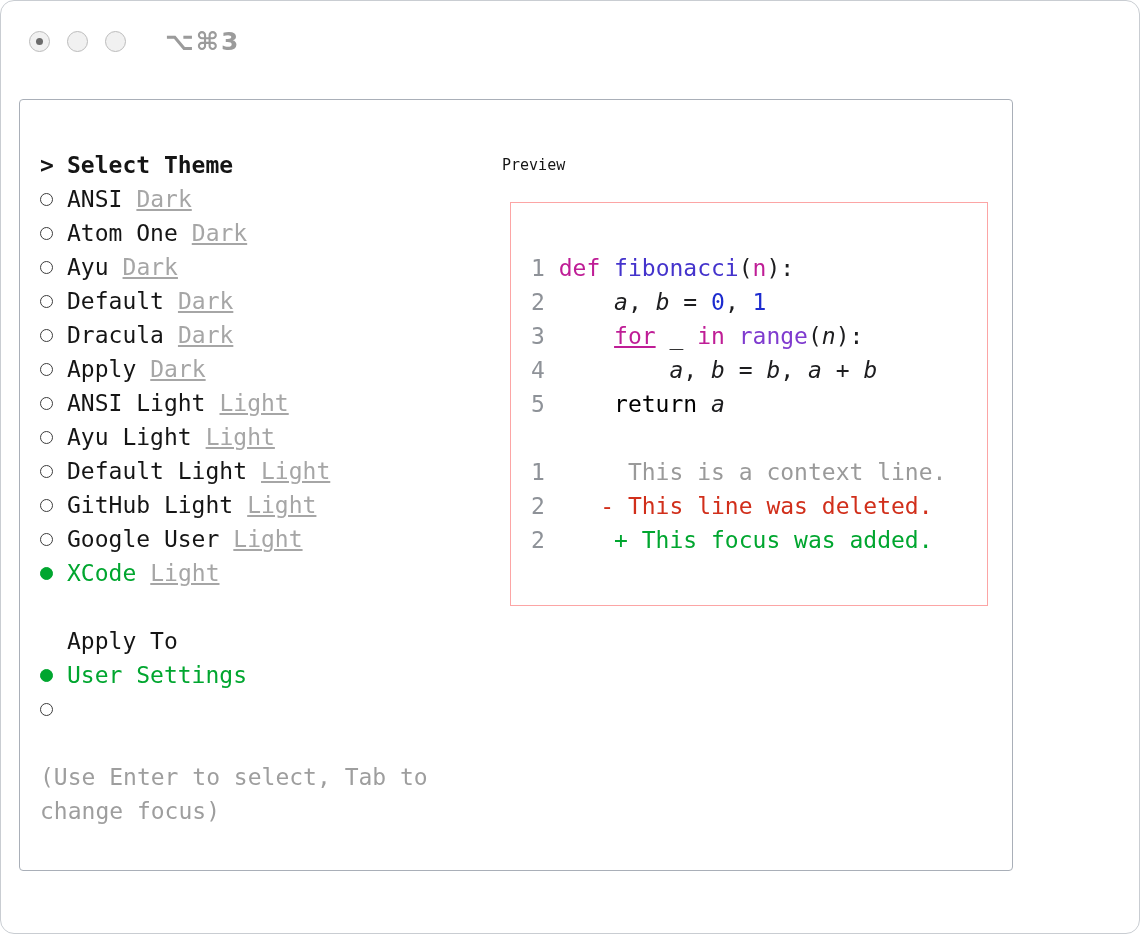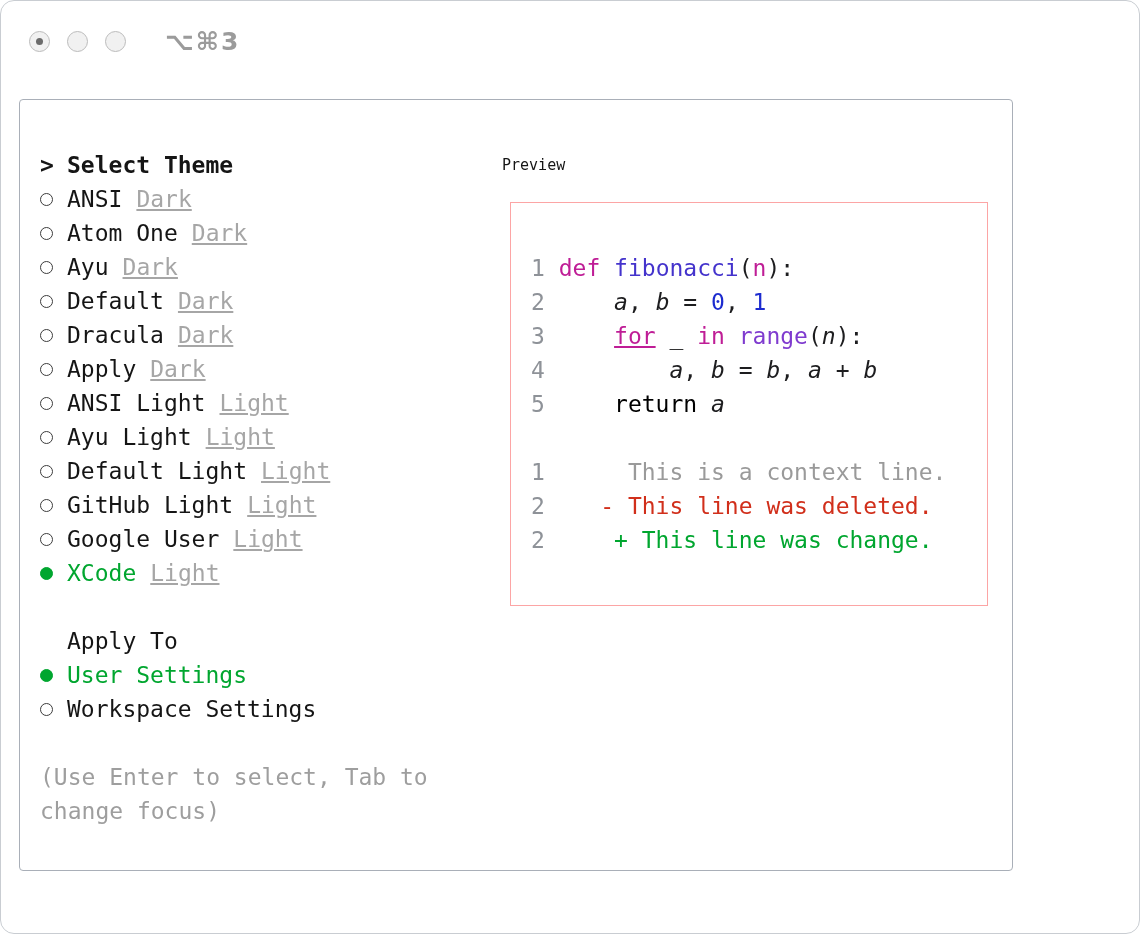--- a/index.html
+++ b/index.html
@@ -66,37 +66,37 @@
           <div class="row"><span class="marker marker-circle"></span><span class="">Default Light</span><span class="variant">Light</span></div>
           <div class="row"><span class="marker marker-circle"></span><span class="">GitHub Light</span><span class="variant">Light</span></div>
           <div class="row"><span class="marker marker-circle"></span><span class="">Google User</span><span class="variant">Light</span></div>
           <div class="row"><span class="marker marker-selected"></span><span class="green">XCode</span><span class="variant">Light</span></div>
         </div>
 
       <div class="section-title">Apply To</div>
 
       <div>
           <div class="row"><span class="marker marker-selected"></span><span class="green">User Settings</span></div>
-          <div class="row"><span class="marker marker-circle"></span><span class="">Workspace Settings</span></div>
+          <div class="row"><span class="marker marker-circle"></span></div>
         </div>
 
       <div class="help">(Use Enter to select, Tab to change focus)</div>
     </div>
 
     <div class="preview-title">Preview</div>
 
     <div class="preview-box">
       <div>
           <div class="code-line"><span class="linenum">1</span><span style="color: rgb(191, 29, 150);">def</span><span> </span><span style="color: rgb(68, 51, 204);">fibonacci</span><span>(</span><span style="color: rgb(191, 29, 150);">n</span><span>):</span></div>
           <div class="code-line"><span class="linenum">2</span><span>    </span><span style="font-style: italic;">a</span><span>, </span><span style="font-style: italic;">b</span><span> = </span><span style="color: rgb(28, 43, 207);">0</span><span>, </span><span style="color: rgb(28, 43, 207);">1</span></div>
           <div class="code-line"><span class="linenum">3</span><span>    </span><span style="color: rgb(191, 29, 150); text-decoration: underline;">for</span><span> _ </span><span style="color: rgb(191, 29, 150); text-align: right;">in</span><span> </span><span style="color: rgb(127, 59, 207);">range</span><span>(</span><span style="font-style: italic;">n</span><span>):</span></div>
           <div class="code-line"><span class="linenum">4</span><span>        </span><span style="font-style: italic;">a</span><span>, </span><span style="font-style: italic;">b</span><span> = </span><span style="font-style: italic;">b</span><span>, </span><span style="font-style: italic;">a</span><span> + </span><span style="font-style: italic;">b</span></div>
           <div class="code-line"><span class="linenum">5</span><span>    </span><span style="color: #000000;">return</span><span> </span><span style="font-style: italic;">a</span></div>
           <div class="code-line"></div>
           <div class="code-line"><span class="linenum">1</span><span style="color: rgb(154, 154, 154);">     This is a context line.</span></div>
           <div class="code-line"><span class="linenum">2</span><span style="color: rgb(209, 47, 27);">   - This line was deleted.</span></div>
-          <div class="code-line"><span class="linenum">2</span><span style="color: rgb(0, 166, 47);">    + This line was change.</span></div>
+          <div class="code-line"><span class="linenum">2</span><span style="color: rgb(0, 166, 47);">    + This focus was added.</span></div>
         </div>
     </div>
 
   </div>
 
 </div>
 
 </body></html>

